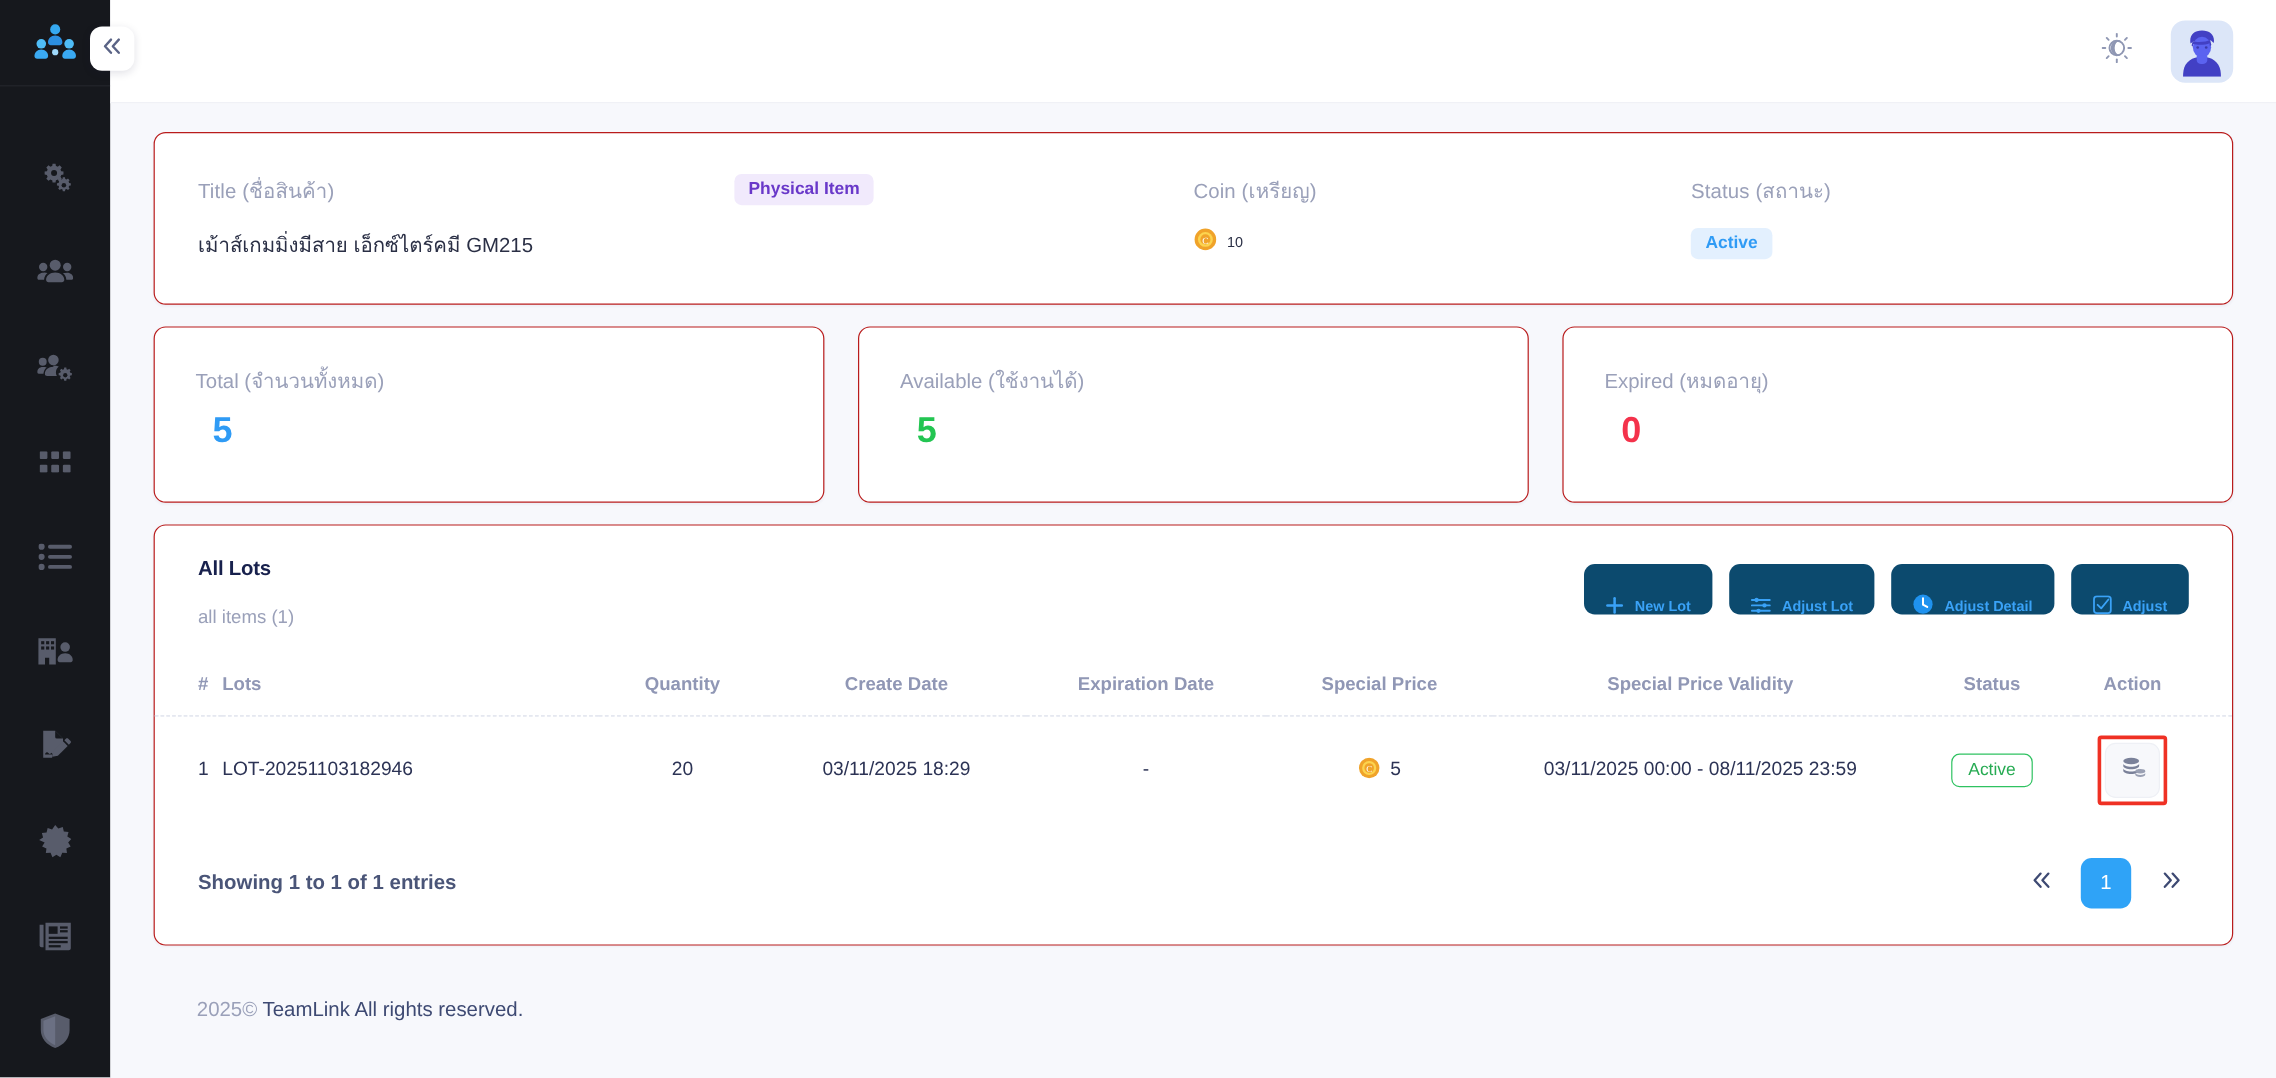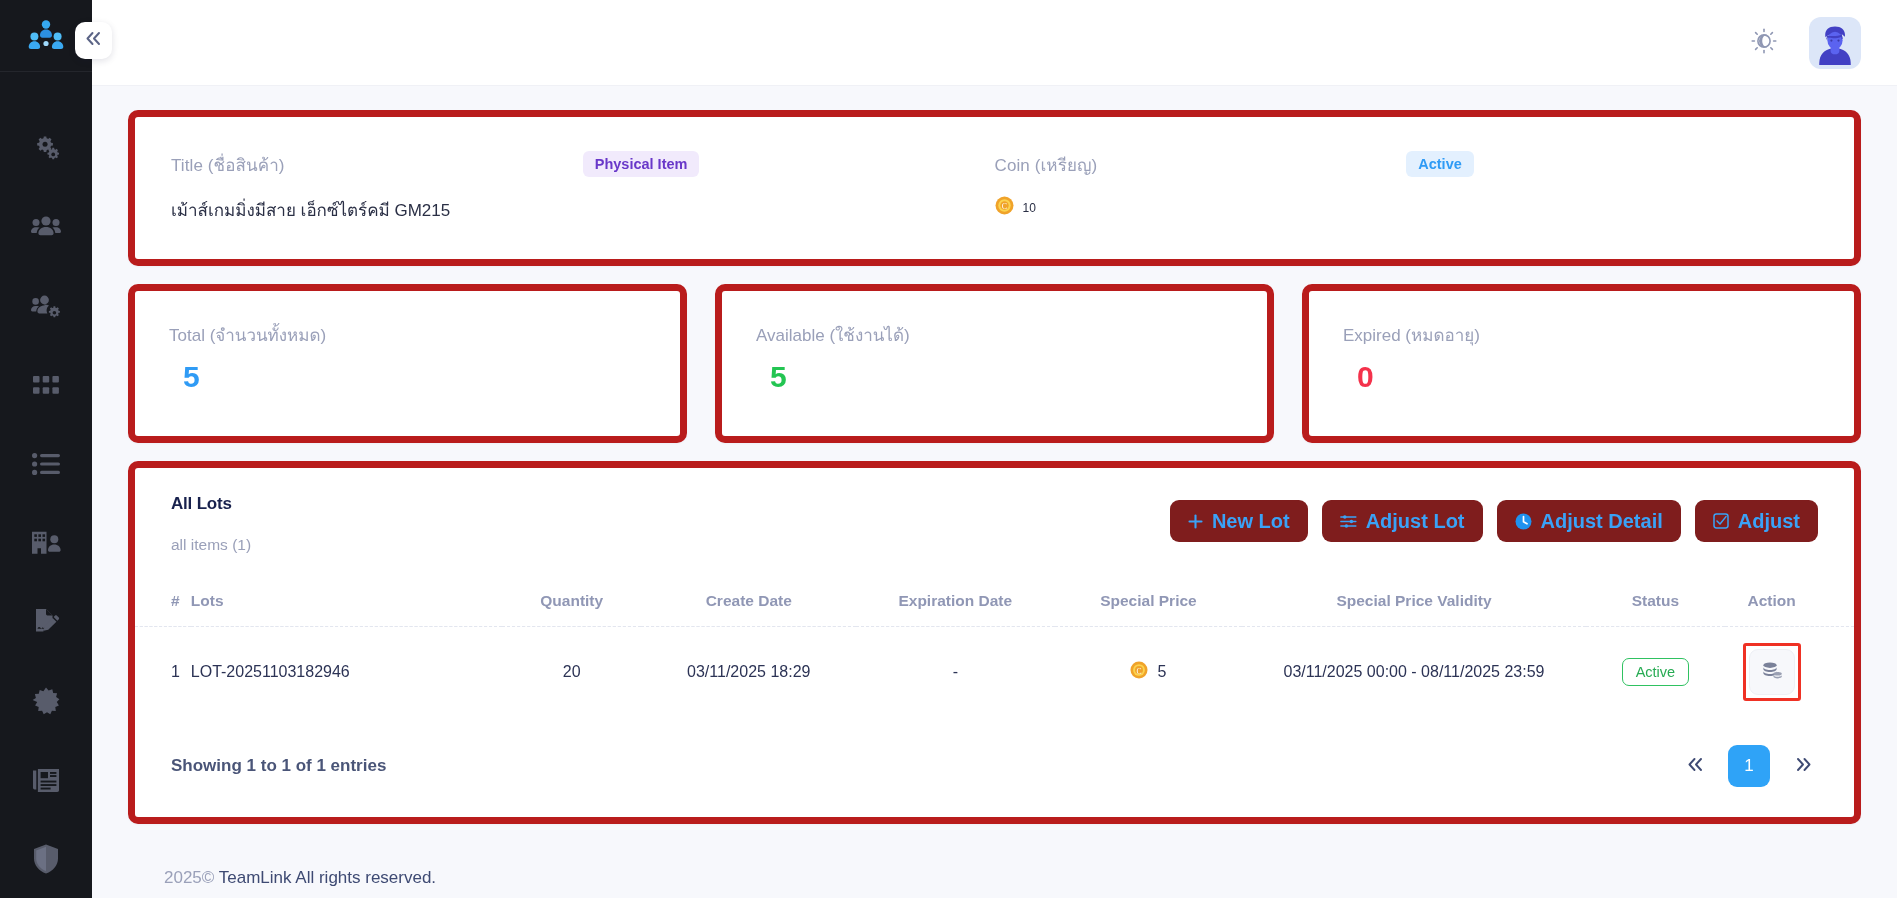--- a/index.html
+++ b/index.html
@@ -72,63 +72,63 @@
   
   .content {
     flex: 1 1 auto;
     padding: 24px 36px 0 36px;
     display: flex; flex-direction: column;
     gap: 18px;
   }
 
   .card {
     background: #ffffff;
-    border: 7px solid #b91c1c;
+    border: 1px solid #b91c1c;
     border-radius: 10px;
     box-shadow: 0 1px 2px rgba(30,40,90,0.035);
   }
 
   
   .info-card { padding: 34px 36px 36px 36px; }
   .info-grid { display: grid; grid-template-columns: 1fr 1fr 1fr 1fr; }
   .info-label {
     font-size: 17px; color: #9aa0b9; font-weight: 400;
     margin-bottom: 18px; letter-spacing: .1px;
   }
   .info-value { font-size: 17px; color: #2a2f45; }
   .chip {
     display: inline-block; padding: 5px 12px; border-radius: 6px;
     font-size: 14.5px; font-weight: 700;
   }
-  .chip-physical { background: #f1eafc; color: #6938c9; }
+  .chip-physical { background: #f1eafc; color: #6938c9; margin-left: 32px; }
   .chip-active   { background: #e3f0fe; color: #2f9bf5; font-weight: 700; }
   .coin-row { display: flex; align-items: center; gap: 9px; }
   .coin-val { font-size: 12px; color: #2a2f45; }
 
   
   .stats-row { display: grid; grid-template-columns: 1fr 1fr 1fr; gap: 28px; }
   .stat-card { padding: 30px 34px 42px 34px; }
   .stat-label { font-size: 17px; color: #9aa0b9; margin-bottom: 12px; }
   .stat-value { font-size: 30px; font-weight: 700; padding-left: 14px; }
 
   
   .lots-card { padding: 26px 0 0 0; flex: 0 0 auto; }
   .lots-head {
     display: flex; align-items: flex-start; justify-content: space-between;
     padding: 0 36px 0 36px;
   }
   .lots-title { font-size: 17px; font-weight: 700; color: #18214d; letter-spacing: -.2px; }
   .lots-sub { font-size: 15.5px; color: #9aa0b9; margin-top: 22px; }
   .lots-actions { display: flex; gap: 14px; padding-top: 6px; }
   .act-btn {
-    display: inline-flex; align-items: center; gap: 9px;
-    background: #7f1d1d; color: #3aa2f7;
+    display: inline-flex; align-items: flex-end; gap: 9px;
+    background: #0c4a6e; color: #3aa2f7;
     border: none; border-radius: 9px;
     height: 42px; padding: 0 18px;
-    font-size: 20px; font-weight: 700;
+    font-size: 12px; font-weight: 700;
     font-family: "Liberation Sans", sans-serif;
     cursor: pointer;
   }
   .act-btn svg { display: block; }
 
   
   table.lots-table { width: 100%; border-collapse: collapse; margin-top: 26px; }
   .lots-table thead th {
     font-size: 15.5px; color: #9097b5; font-weight: 700;
     padding: 12px 0 16px 0; text-align: center;
@@ -406,20 +406,21 @@
                   <circle cx="9.5" cy="9.5" r="6.2" fill="#fcd44f"></circle>
                   <circle cx="9.5" cy="9.5" r="4.2" fill="#f0a32a"></circle>
                   <text x="9.5" y="13.3" font-size="8" font-family="Liberation Serif, serif" fill="#ffffff" text-anchor="middle">C</text>
                 </svg>
               </span>
               <span class="coin-val">10</span>
             </div>
           </div>
 
           <div>
+            <div class="info-label">Status (สถานะ)</div>
             <div><span class="chip chip-active">Active</span></div>
           </div>
 
         </div>
       </section>
 
       <section class="stats-row">
         <div class="card stat-card">
           <div class="stat-label">Total (จำนวนทั้งหมด)</div>
           <div class="stat-value" style="color:#2f9bf5">5</div>

